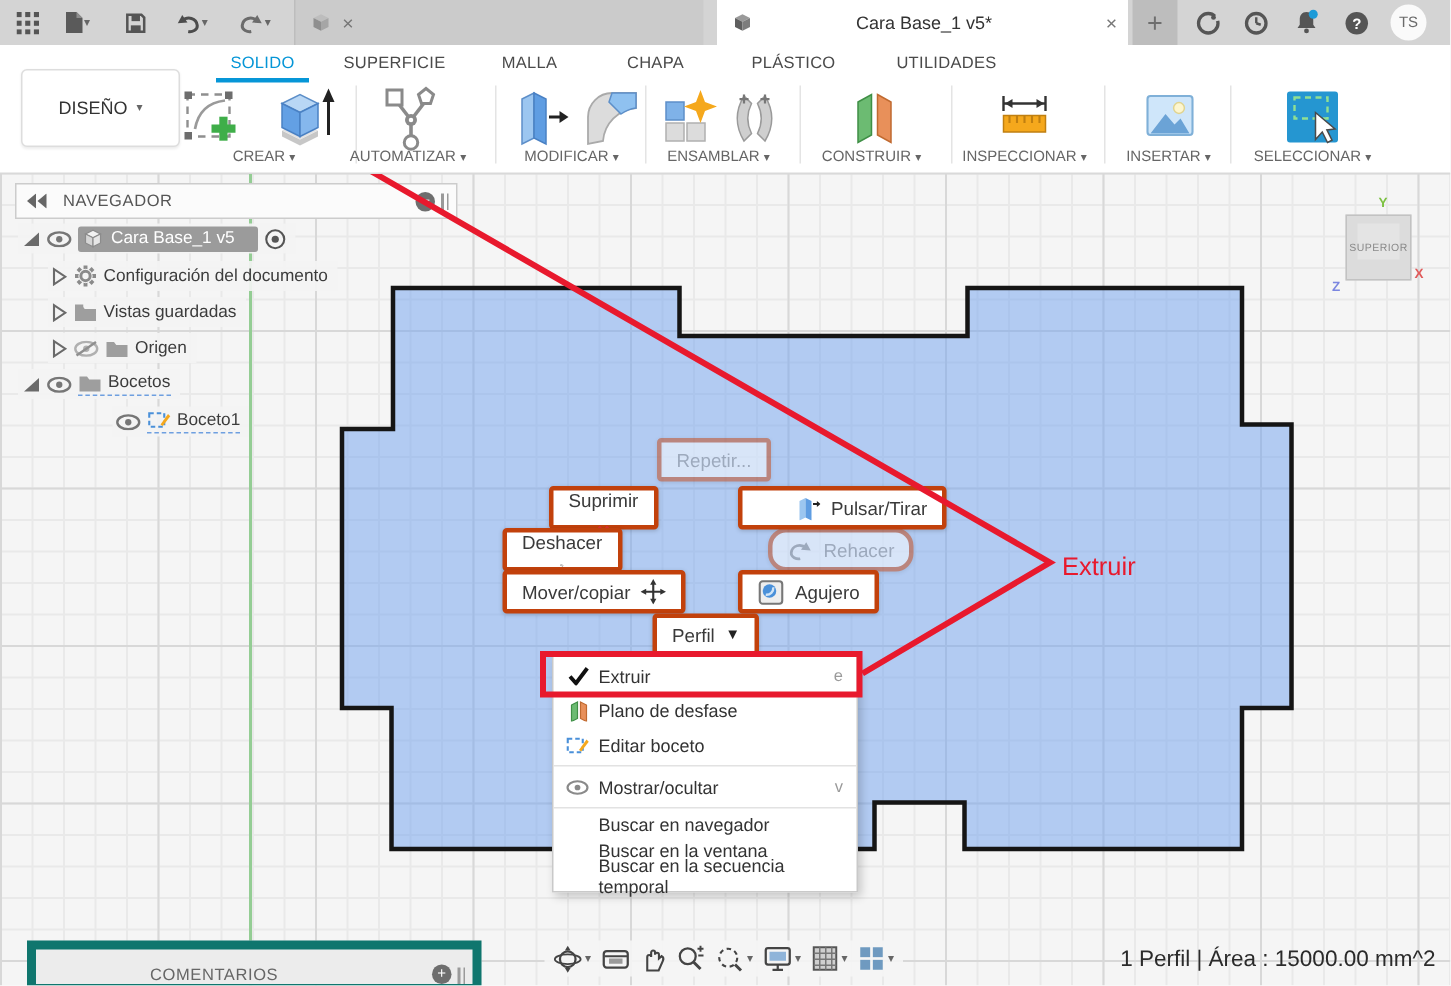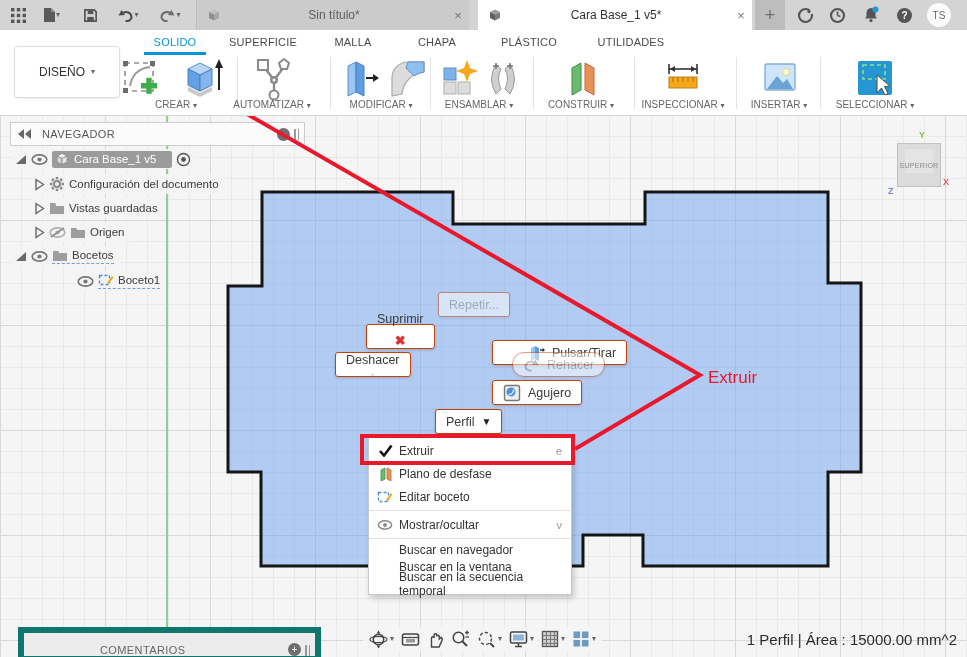--- a/index.html
+++ b/index.html
@@ -74,22 +74,22 @@
   .comments .title{margin-left:76px;letter-spacing:.4px;flex:1;}
 
   
   .btoolbar{position:absolute;left:363px;top:627px;height:24px;z-index:5;display:flex;align-items:center;gap:7px;
     background:rgba(245,245,245,.9);padding:0 6px;}
   .bt-item{display:flex;align-items:center;gap:2px;color:#444;}
 
   .status{position:absolute;right:10px;top:631px;z-index:5;font-size:15px;font-weight:normal;color:#2b2b2b;}
 
   
-  .mm-btn{position:absolute;z-index:6;height:23px;background:#fff;border:1px solid #c2410c;border-radius:3px;
-    box-shadow:0 1px 3px rgba(0,0,0,.18);display:flex;align-items:center;justify-content:flex-end;gap:7px;
+  .mm-btn{position:absolute;z-index:6;height:23px;background:#fff;border:3px solid #c2410c;border-radius:3px;
+    box-shadow:0 1px 3px rgba(0,0,0,.18);display:flex;align-items:center;justify-content:flex-start;gap:7px;
     font-size:12.5px;color:#3a3a3a;padding:0 10px;white-space:nowrap;}
   .mm-btn.disabled{opacity:.5;color:#8a8a8a;}
   .red-x{color:#e03030;font-weight:bold;font-size:13px;}
 
   
   .ctx-menu{position:absolute;left:368px;top:436px;width:202px;z-index:7;background:#fff;
     border:1px solid #c9c9c9;box-shadow:2px 3px 6px rgba(0,0,0,.2);padding:2px 0;}
   .ctx-item{height:23px;display:flex;align-items:center;font-size:12px;color:#333;}
   .ctx-item.small{height:17px;}
   .ctx-item .ic-col{width:24px;display:flex;justify-content:center;margin-left:4px;}
@@ -167,21 +167,20 @@
     </span>
 
     <div class="tab tab-inactive">
       <span class="cubeic">
         <svg width="14" height="14" viewBox="0 0 14 14">
           <polygon points="2,4 7,1.5 12,4 7,6.5" fill="#bdbdbd"></polygon>
           <polygon points="2,4 7,6.5 7,12.5 2,10" fill="#8f8f8f"></polygon>
           <polygon points="7,6.5 12,4 12,10 7,12.5" fill="#a6a6a6"></polygon>
         </svg>
       </span>
-      <span class="tab-title">Sin título*</span>
       <span class="close">×</span>
     </div>
 
     <div class="tab tab-active">
       <span class="cubeic">
         <svg width="14" height="14" viewBox="0 0 14 14">
           <polygon points="2,4 7,1.5 12,4 7,6.5" fill="#9a9a9a"></polygon>
           <polygon points="2,4 7,6.5 7,12.5 2,10" fill="#5f5f5f"></polygon>
           <polygon points="7,6.5 12,4 12,10 7,12.5" fill="#7d7d7d"></polygon>
         </svg>
@@ -480,21 +479,21 @@
     </span>
   </div>
 
   <div class="mm-btn disabled" style="left:438px;top:292px;">
     <span>Repetir...</span>
   </div>
   <div class="mm-btn" style="left:366px;top:324px;flex-direction:column;">
     <span>Suprimir</span>
       <span class="red-x">✖</span>
   </div>
-  <div class="mm-btn" style="left:492px;top:340px;padding-left:36px;">
+  <div class="mm-btn" style="left:492px;top:324px;padding-left:36px;">
     <svg width="16" height="17" viewBox="0 0 16 17">
       <polygon points="2,4 6,2 6,15 2,17" fill="#9cc6f0"></polygon>
         <polygon points="6,2 10,4 10,17 6,15" fill="#5f9de2"></polygon>
       <line x1="11" y1="6" x2="15" y2="6" stroke="#222" stroke-width="1.3"></line>
         <polygon points="13.6,4 16,6 13.6,8" fill="#222"></polygon>
     </svg>
     <span>Pulsar/Tirar</span>
   </div>
   <div class="mm-btn" style="left:335px;top:352px;flex-direction:column;">
     <span>Deshacer</span>
@@ -502,20 +501,31 @@
       <path d="M4.5,5.5 C8,2 14,3.5 14.5,8.5 C14.8,11.5 11,13 8.5,12.5" fill="none" stroke="#444" stroke-width="1.8"></path>
       <polygon points="1.5,7 8,6.5 4.5,1.5" fill="#444"></polygon>
     </svg>
   </div>
   <div class="mm-btn disabled" style="left:512px;top:352px;border-radius:12px;">
     <svg width="17" height="14" viewBox="0 0 17 14">
       <path d="M12.5,5.5 C9,2 3,3.5 2.5,8.5 C2.2,11.5 6,13 8.5,12.5" fill="none" stroke="#8a8a8a" stroke-width="1.8"></path>
       <polygon points="15.5,7 9,6.5 12.5,1.5" fill="#8a8a8a"></polygon>
     </svg>
     <span>Rehacer</span>
+  </div>
+  <div class="mm-btn" style="left:335px;top:380px;">
+    <span>Mover/copiar</span>
+    <svg width="17" height="17" viewBox="0 0 18 18">
+      <line x1="9" y1="3" x2="9" y2="15" stroke="#333" stroke-width="1.5"></line>
+        <line x1="3" y1="9" x2="15" y2="9" stroke="#333" stroke-width="1.5"></line>
+      <polygon points="9,0 6.8,4 11.2,4" fill="#333"></polygon>
+        <polygon points="9,18 6.8,14 11.2,14" fill="#333"></polygon>
+      <polygon points="0,9 4,6.8 4,11.2" fill="#333"></polygon>
+        <polygon points="18,9 14,6.8 14,11.2" fill="#333"></polygon>
+    </svg>
   </div>
   <div class="mm-btn" style="left:492px;top:380px;">
     <svg width="18" height="18" viewBox="0 0 18 18">
       <rect x="1.5" y="1.5" width="15" height="15" rx="2" fill="#eee" stroke="#777" stroke-width="1.4"></rect>
       <circle cx="8" cy="8" r="4.5" fill="#4a90d9"></circle>
         <path d="M5.5,10.5 a4.5,4.5 0 0 0 5,-5" fill="none" stroke="#cfe4f7" stroke-width="1.6"></path>
     </svg>
     <span>Agujero</span>
   </div>
   <div class="mm-btn" style="left:435px;top:409px;">

